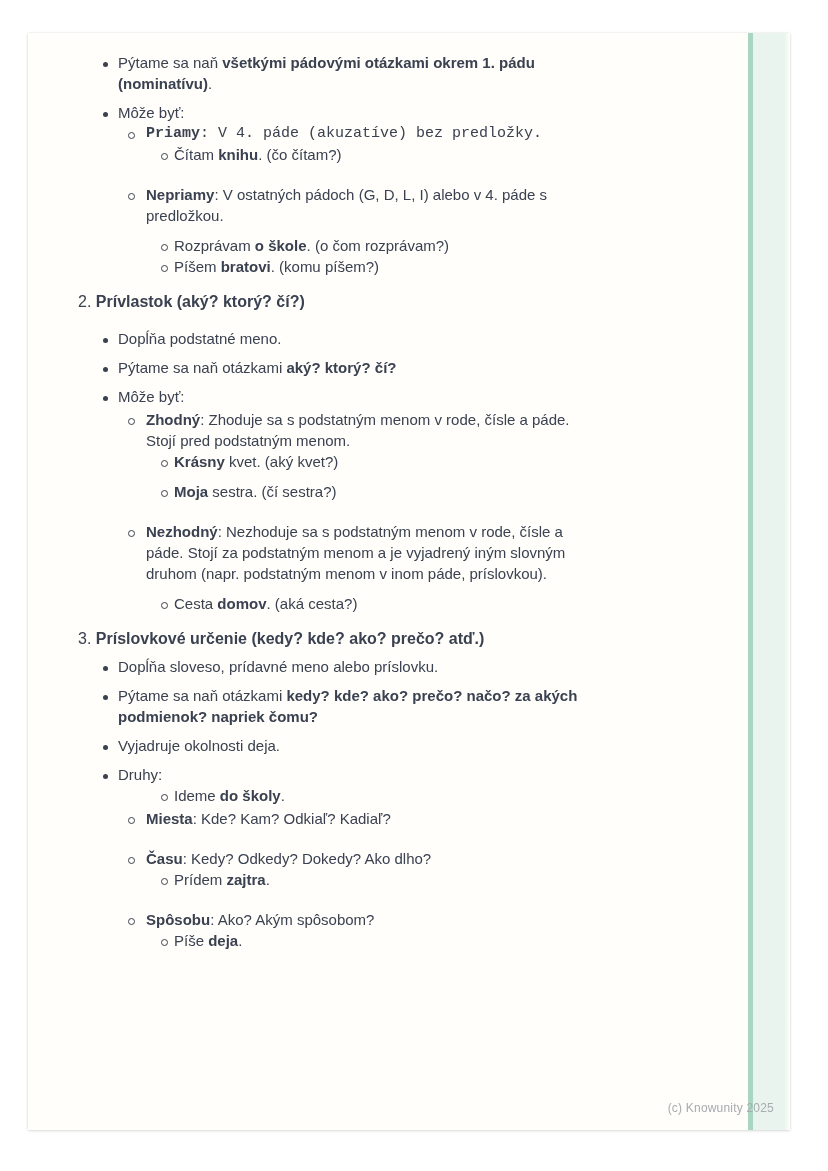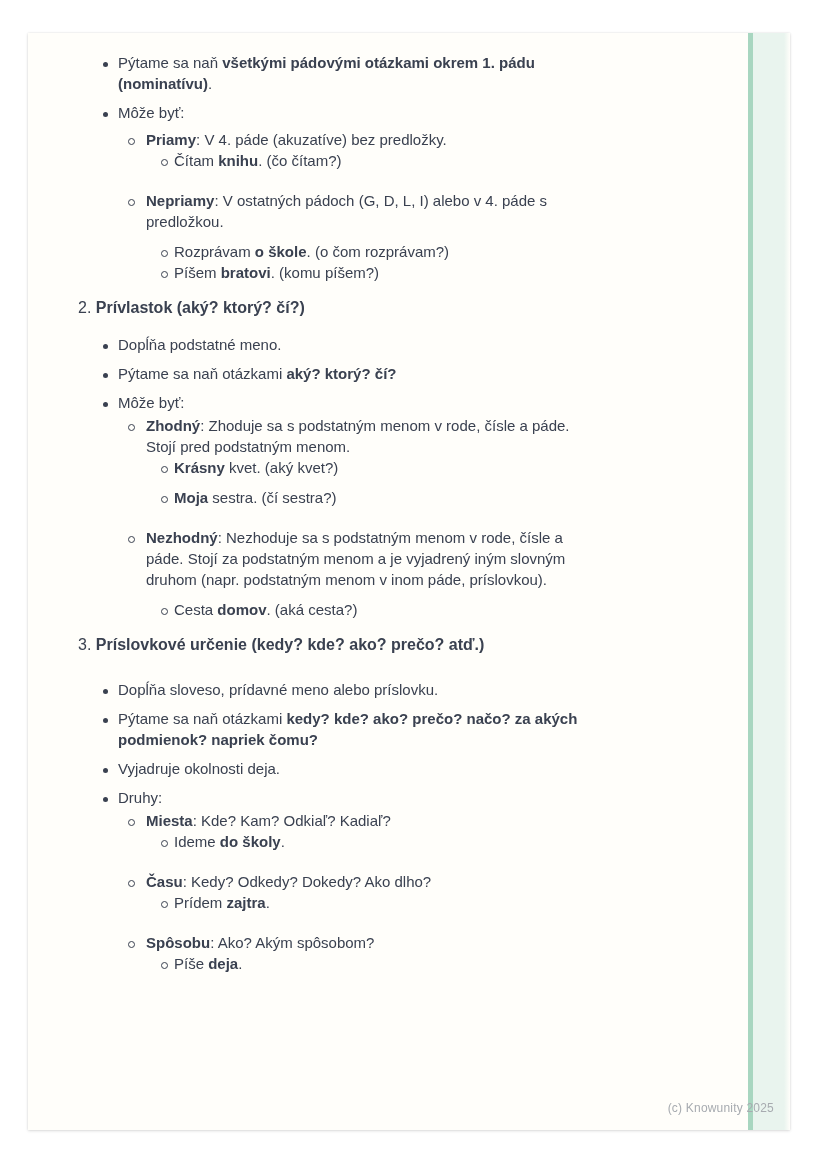--- a/index.html
+++ b/index.html
@@ -44,40 +44,40 @@
   }
 </style>
 </head>
 <body style="--bg: #ffffff; --paper: #fffefa; --text: #3a4150; --stripe: #a8d6c0; --panel: #e9f4ee; --footer: #a7abb0;">
 
 <div class="paper">
   <div class="stripe"></div>
   <div class="content">
       <div class="block li l1" style="margin-top: 0px;"><span class="marker dot"></span><span class="txt"><span>Pýtame sa naň </span><b>všetkými pádovými otázkami okrem 1. pádu (nominatívu)</b><span>.</span></span></div>
       <div class="block li l1" style="margin-top: 8px;"><span class="marker dot"></span><span class="txt"><span>Môže byť:</span></span></div>
-      <div class="block li l2" style="margin-top: 6px;"><span class="marker ring"></span><span class="txt"><b>Priamy</b><span>: V 4. páde (akuzatíve) bez predložky.</span></span></div>
+      <div class="block li l2" style="margin-top: 0; font-family: Liberation Mono, monospace;"><span class="marker ring"></span><span class="txt"><b>Priamy</b><span>: V 4. páde (akuzatíve) bez predložky.</span></span></div>
       <div class="block li l3" style="margin-top: 0px;"><span class="marker ring"></span><span class="txt"><span>Čítam </span><b>knihu</b><span>. (čo čítam?)</span></span></div>
       <div class="block li l2" style="margin-top: 19px;"><span class="marker ring"></span><span class="txt"><b>Nepriamy</b><span>: V ostatných pádoch (G, D, L, I) alebo v 4. páde s predložkou.</span></span></div>
       <div class="block li l3" style="margin-top: 9px;"><span class="marker ring"></span><span class="txt"><span>Rozprávam </span><b>o škole</b><span>. (o čom rozprávam?)</span></span></div>
       <div class="block li l3" style="margin-top: 0px;"><span class="marker ring"></span><span class="txt"><span>Píšem </span><b>bratovi</b><span>. (komu píšem?)</span></span></div>
       <div class="block heading" style="margin-top: 14px;"><span class="txt"><span>2. </span><b>Prívlastok (aký? ktorý? čí?)</b></span></div>
       <div class="block li l1" style="margin-top: 16px;"><span class="marker dot"></span><span class="txt"><span>Dopĺňa podstatné meno.</span></span></div>
       <div class="block li l1" style="margin-top: 8px;"><span class="marker dot"></span><span class="txt"><span>Pýtame sa naň otázkami </span><b>aký? ktorý? čí?</b></span></div>
       <div class="block li l1" style="margin-top: 8px;"><span class="marker dot"></span><span class="txt"><span>Môže byť:</span></span></div>
       <div class="block li l2" style="margin-top: 2px;"><span class="marker ring"></span><span class="txt"><b>Zhodný</b><span>: Zhoduje sa s podstatným menom v rode, čísle a páde. Stojí pred podstatným menom.</span></span></div>
       <div class="block li l3" style="margin-top: 0px;"><span class="marker ring"></span><span class="txt"><b>Krásny</b><span> kvet. (aký kvet?)</span></span></div>
       <div class="block li l3" style="margin-top: 9px;"><span class="marker ring"></span><span class="txt"><b>Moja</b><span> sestra. (čí sestra?)</span></span></div>
       <div class="block li l2" style="margin-top: 19px;"><span class="marker ring"></span><span class="txt"><b>Nezhodný</b><span>: Nezhoduje sa s podstatným menom v rode, čísle a páde. Stojí za podstatným menom a je vyjadrený iným slovným druhom (napr. podstatným menom v inom páde, príslovkou).</span></span></div>
       <div class="block li l3" style="margin-top: 9px;"><span class="marker ring"></span><span class="txt"><span>Cesta </span><b>domov</b><span>. (aká cesta?)</span></span></div>
       <div class="block heading" style="margin-top: 14px;"><span class="txt"><span>3. </span><b>Príslovkové určenie (kedy? kde? ako? prečo? atď.)</b></span></div>
-      <div class="block li l1" style="margin-top: 24px;"><span class="marker dot"></span><span class="txt"><span>Dopĺňa sloveso, prídavné meno alebo príslovku.</span></span></div>
+      <div class="block li l1" style="margin-top: 7px;"><span class="marker dot"></span><span class="txt"><span>Dopĺňa sloveso, prídavné meno alebo príslovku.</span></span></div>
       <div class="block li l1" style="margin-top: 8px;"><span class="marker dot"></span><span class="txt"><span>Pýtame sa naň otázkami </span><b>kedy? kde? ako? prečo? načo? za akých podmienok? napriek čomu?</b></span></div>
       <div class="block li l1" style="margin-top: 8px;"><span class="marker dot"></span><span class="txt"><span>Vyjadruje okolnosti deja.</span></span></div>
       <div class="block li l1" style="margin-top: 8px;"><span class="marker dot"></span><span class="txt"><span>Druhy:</span></span></div>
+      <div class="block li l3" style="margin-top: 0px;"><span class="marker ring"></span><span class="txt"><span>Ideme </span><b>do školy</b><span>.</span></span></div>
       <div class="block li l2" style="margin-top: 2px;"><span class="marker ring"></span><span class="txt"><b>Miesta</b><span>: Kde? Kam? Odkiaľ? Kadiaľ?</span></span></div>
-      <div class="block li l3" style="margin-top: 0px;"><span class="marker ring"></span><span class="txt"><span>Ideme </span><b>do školy</b><span>.</span></span></div>
       <div class="block li l2" style="margin-top: 19px;"><span class="marker ring"></span><span class="txt"><b>Času</b><span>: Kedy? Odkedy? Dokedy? Ako dlho?</span></span></div>
       <div class="block li l3" style="margin-top: 0px;"><span class="marker ring"></span><span class="txt"><span>Prídem </span><b>zajtra</b><span>.</span></span></div>
       <div class="block li l2" style="margin-top: 19px;"><span class="marker ring"></span><span class="txt"><b>Spôsobu</b><span>: Ako? Akým spôsobom?</span></span></div>
       <div class="block li l3" style="margin-top: 0px;"><span class="marker ring"></span><span class="txt"><span>Píše </span><b>deja</b><span>.</span></span></div>
     </div>
 </div>
 <div class="footer">(c) Knowunity 2025</div>
 
 </body></html>

